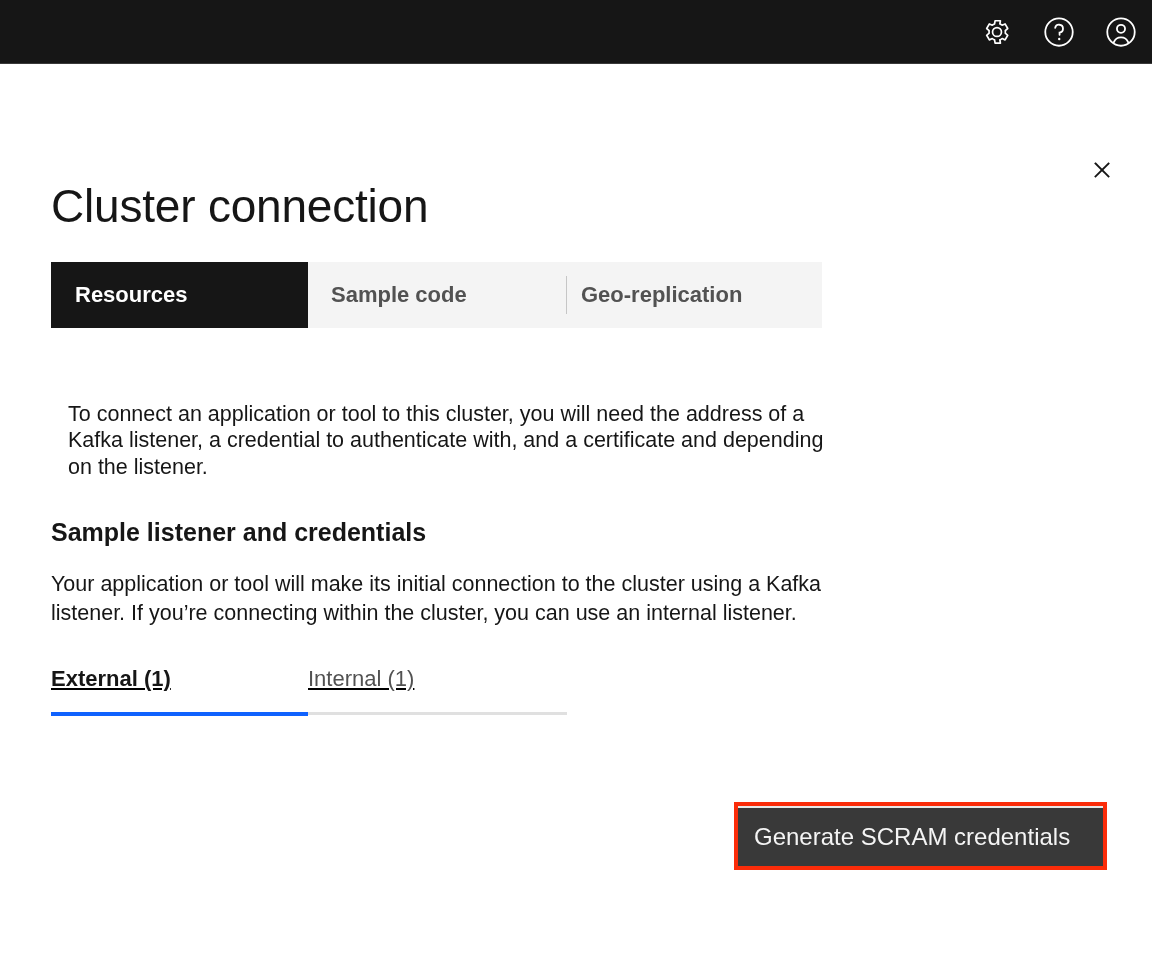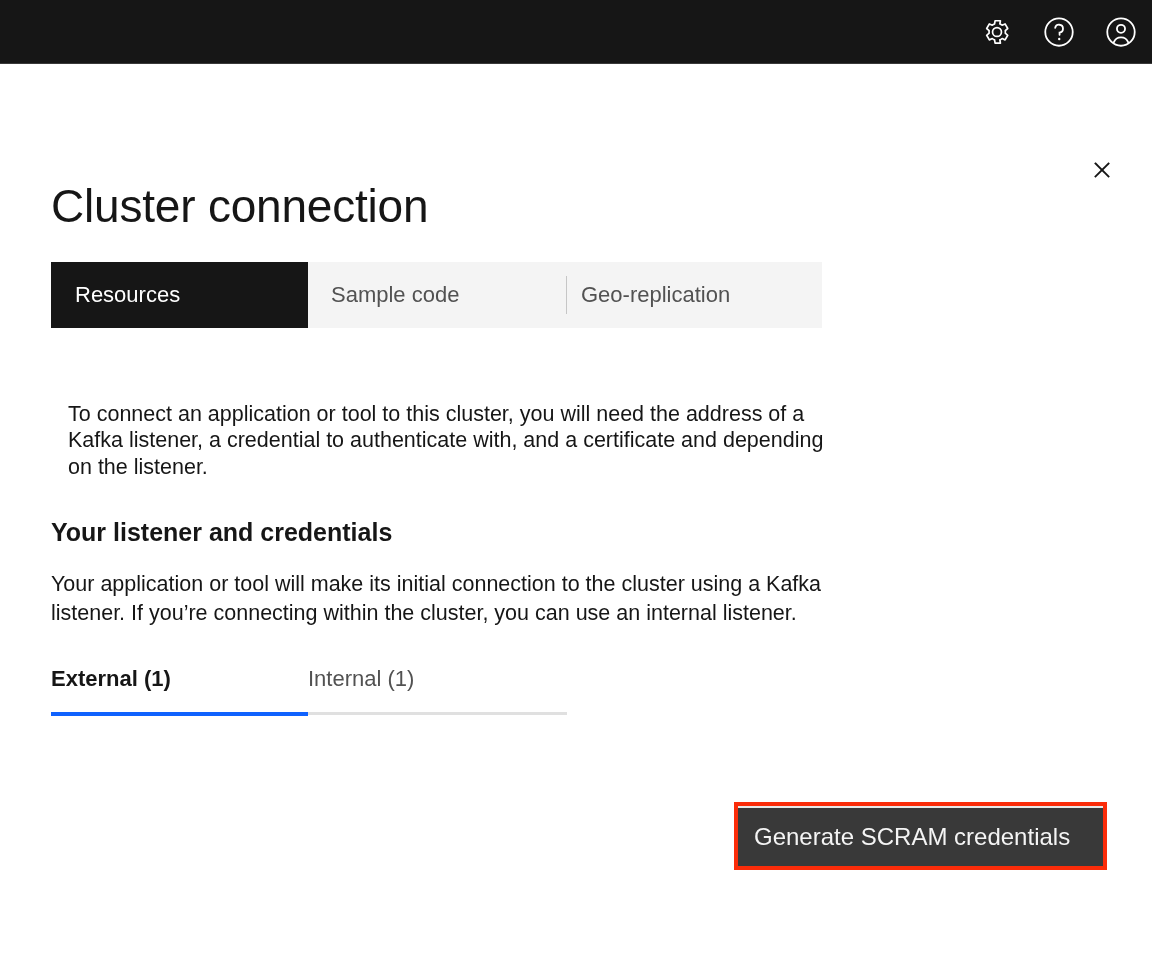--- a/index.html
+++ b/index.html
@@ -83,20 +83,21 @@
 
   
   .switcher {
     position: absolute;
     left: 51px;
     top: 198px;
     width: 771px;
     height: 66px;
     display: flex;
     background: #c2410c;
+    font-weight: bold;
   }
   .switch-item {
     position: relative;
     flex: 0 0 auto;
     display: flex;
     align-items: center;
     padding: 0 24px;
     font-size: 22px;
     color: #525252;
     background: #f4f4f4;
@@ -154,20 +155,21 @@
   }
 
   
   .lt-tabs {
     position: absolute;
     left: 51px;
     top: 600px;
     width: 516px;
     height: 52px;
     display: flex;
+    text-decoration: underline;
   }
   .lt-tab {
     position: relative;
     display: flex;
     align-items: flex-start;
     justify-content: flex-start;
     font-size: 22px;
     color: #525252;
     cursor: pointer;
     user-select: none;
@@ -315,21 +317,21 @@
     <h1 class="page-title">Cluster connection</h1>
 
     <div class="switcher">
       <div class="switch-item selected sw-res">Resources</div>
       <div class="switch-item sw-code">Sample code</div>
       <div class="switch-item sw-geo with-divider">Geo-replication</div>
     </div>
 
     <p class="intro">To connect an application or tool to this cluster, you will need the address of a Kafka listener, a credential to authenticate with, and a certificate and depending on the listener.</p>
 
-    <h2 class="section-title">Your listener and credentials</h2>
+    <h2 class="section-title">Sample listener and credentials</h2>
     <p class="section-body">Your application or tool will make its initial connection to the cluster using a Kafka listener. If you’re connecting within the cluster, you can use an internal listener.</p>
 
     <div class="lt-tabs">
       <div class="lt-tab active lt-ext">External (1)</div>
       <div class="lt-tab lt-int">Internal (1)</div>
     </div>
     <div class="lt-underline"></div>
     <div class="lt-underline-active"></div>
 
 

